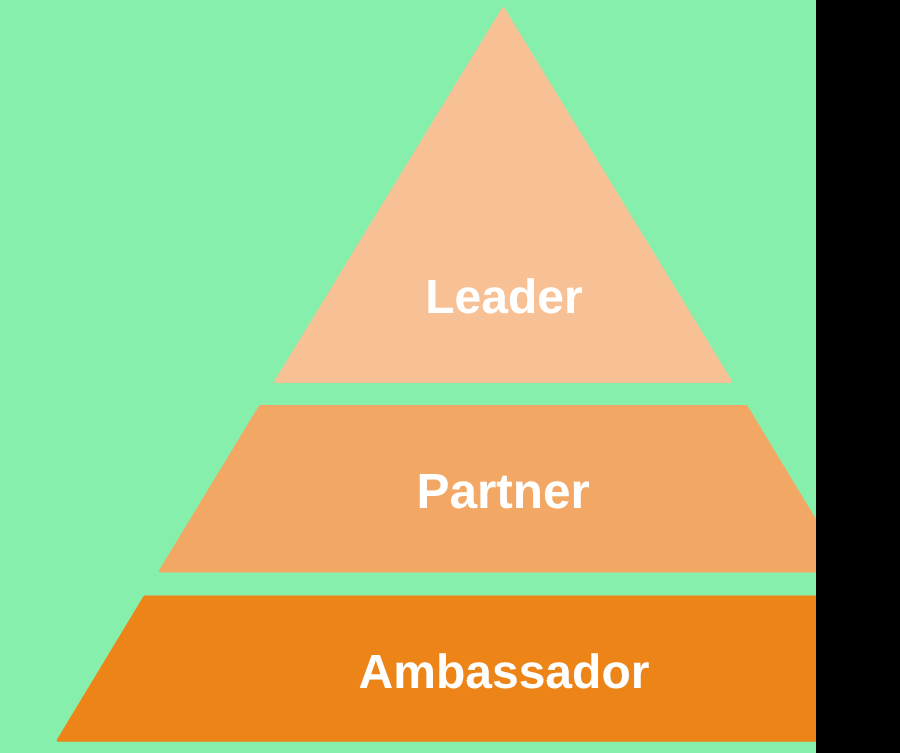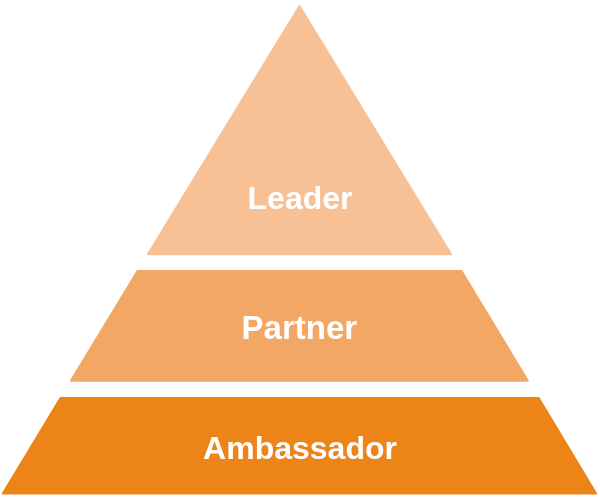--- a/index.html
+++ b/index.html
@@ -1,16 +1,16 @@
 <!DOCTYPE html>
 <html><head>
 <meta charset="utf-8">
 <style>
   html,body{margin:0;padding:0;background:#000;}
-  .wrap{width:600px;height:502px;position:relative;overflow:hidden;background:#ffffff;}
+  .wrap{width:508px;height:502px;position:relative;overflow:hidden;background:#86efac;padding-left:36px;}
   text{font-family:"Liberation Sans",sans-serif;font-weight:bold;font-size:32px;fill:#ffffff;}
 </style>
 </head>
 <body>
 <div class="wrap">
 <svg width="600" height="502" viewBox="0 0 600 502" xmlns="http://www.w3.org/2000/svg">
 
   <polygon points="299.5,5.9 451.1,254.3 147.9,254.3" fill="#F8C195" stroke="#F8C195" stroke-width="2" stroke-linejoin="round"></polygon>
 
   <polygon points="137.5,271 461.5,271 527.8,380.7 70.9,380.7" fill="#F3A765" stroke="#F3A765" stroke-width="2" stroke-linejoin="round"></polygon>

